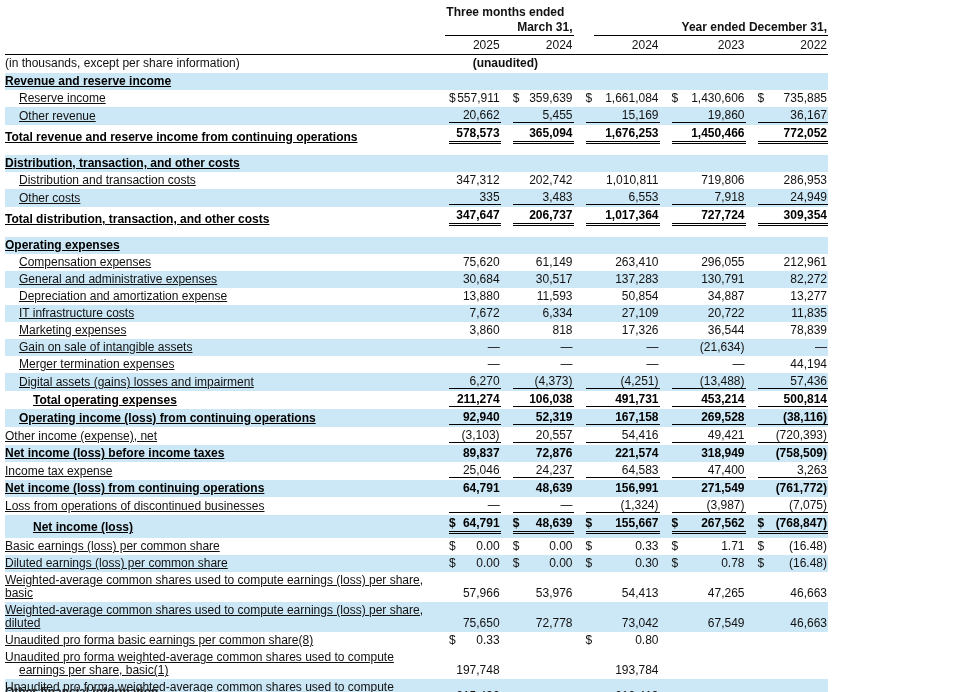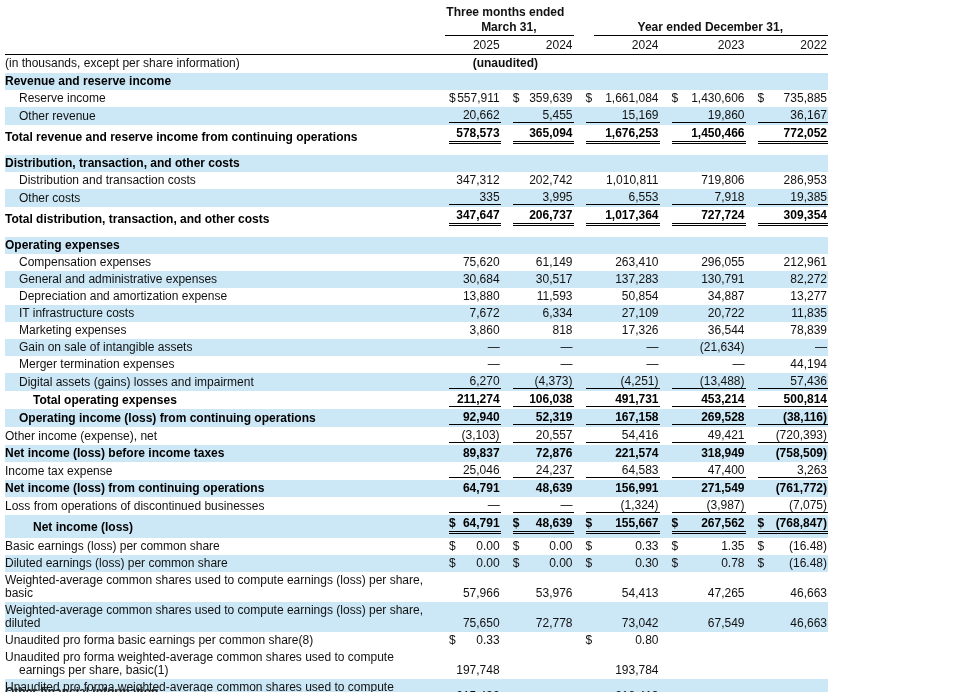--- a/index.html
+++ b/index.html
@@ -6,36 +6,36 @@
   html, body { margin: 0; padding: 0; background: #fff; }
   body { font-family: "Liberation Sans", sans-serif; font-size: 12px; color: #111; }
   .page { position: relative; width: 828px; height: 692px; overflow: hidden; background: #fff; }
 
   table { border-collapse: collapse; table-layout: fixed; margin: 3px 0 0 5px; }
   td { vertical-align: bottom; padding: 0; }
 
   
   thead td { line-height: 13px; }
   .ph1 { font-weight: 700; text-align: center; padding-top: 3px; }
-  .grule { border-bottom: 1.5px solid #000; font-weight: 700; text-align: center; padding: 2px 1px 1px 0; }
+  .grule { border-bottom: 1.5px solid #000; font-weight: 700; text-align: right; padding: 2px 1px 1px 0; }
   .g1 { margin-left: 8px; }
   .g2 { margin-left: 20px; }
   tr.years td { border-bottom: 1.5px solid #000; font-weight: 400; text-align: right; padding: 3px 1px 2px 0; }
   tr.hnote td { padding: 2px 0 3px; }
   .note-left { font-weight: 400; }
   .unaudited { font-weight: 700; text-align: center; }
 
   
   tbody td { padding: 2px 0 2px; line-height: 13px; }
   tr.blue td { background: var(--stripe, #cce7f5); }
   tr.bold { font-weight: 700; color: #000; }
   tr.ru2 td { padding-bottom: 4px; }
   tr.spacer td { padding: 0; height: 7px; background: #fff; }
 
-  td.lbl { overflow: hidden; }
+  td.lbl { overflow: hidden; text-decoration: underline; }
   td.lbl.i1 { padding-left: 14px; }
   td.lbl.i2 { padding-left: 28px; }
   td.lbl.hang { padding-left: 14px; text-indent: -14px; }
 
   td.val .cb { margin-left: 12px; display: flex; justify-content: flex-end; align-items: flex-end; min-height: 13px; padding: 0 1px 0 0; }
   td.val .cb.dollar { justify-content: space-between; }
   td.val .cb.u1 { border-bottom: 1px solid #000; align-items: flex-end; }
   td.val .cb.u2 { border-bottom: 3px double #000; padding-bottom: 1px; }
 
   .cutoff { position: absolute; left: 5px; top: 685px; font-weight: 700; color: #222; }
@@ -248,36 +248,36 @@
 
   <tr class="blue">
     <td class="lbl i1">Other costs</td>
     <td class="val">
             <div class="cb u1">
               <span>335</span>
             </div>
           </td>
     <td class="val">
             <div class="cb u1">
-              <span>3,995</span>
+              <span>3,483</span>
             </div>
           </td>
     <td class="val">
             <div class="cb u1">
               <span>6,553</span>
             </div>
           </td>
     <td class="val">
             <div class="cb u1">
               <span>7,918</span>
             </div>
           </td>
     <td class="val">
             <div class="cb u1">
-              <span>19,385</span>
+              <span>24,949</span>
             </div>
           </td>
   </tr>
 
   <tr class="bold ru2">
     <td class="lbl">Total distribution, transaction, and other costs</td>
     <td class="val">
             <div class="cb u2">
               <span>347,647</span>
             </div>
@@ -812,21 +812,21 @@
           </td>
     <td class="val">
             <div class="cb dollar">
               <span>$</span>
               <span>0.33</span>
             </div>
           </td>
     <td class="val">
             <div class="cb dollar">
               <span>$</span>
-              <span>1.35</span>
+              <span>1.71</span>
             </div>
           </td>
     <td class="val">
             <div class="cb dollar">
               <span>$</span>
               <span>(16.48)</span>
             </div>
           </td>
   </tr>
 

